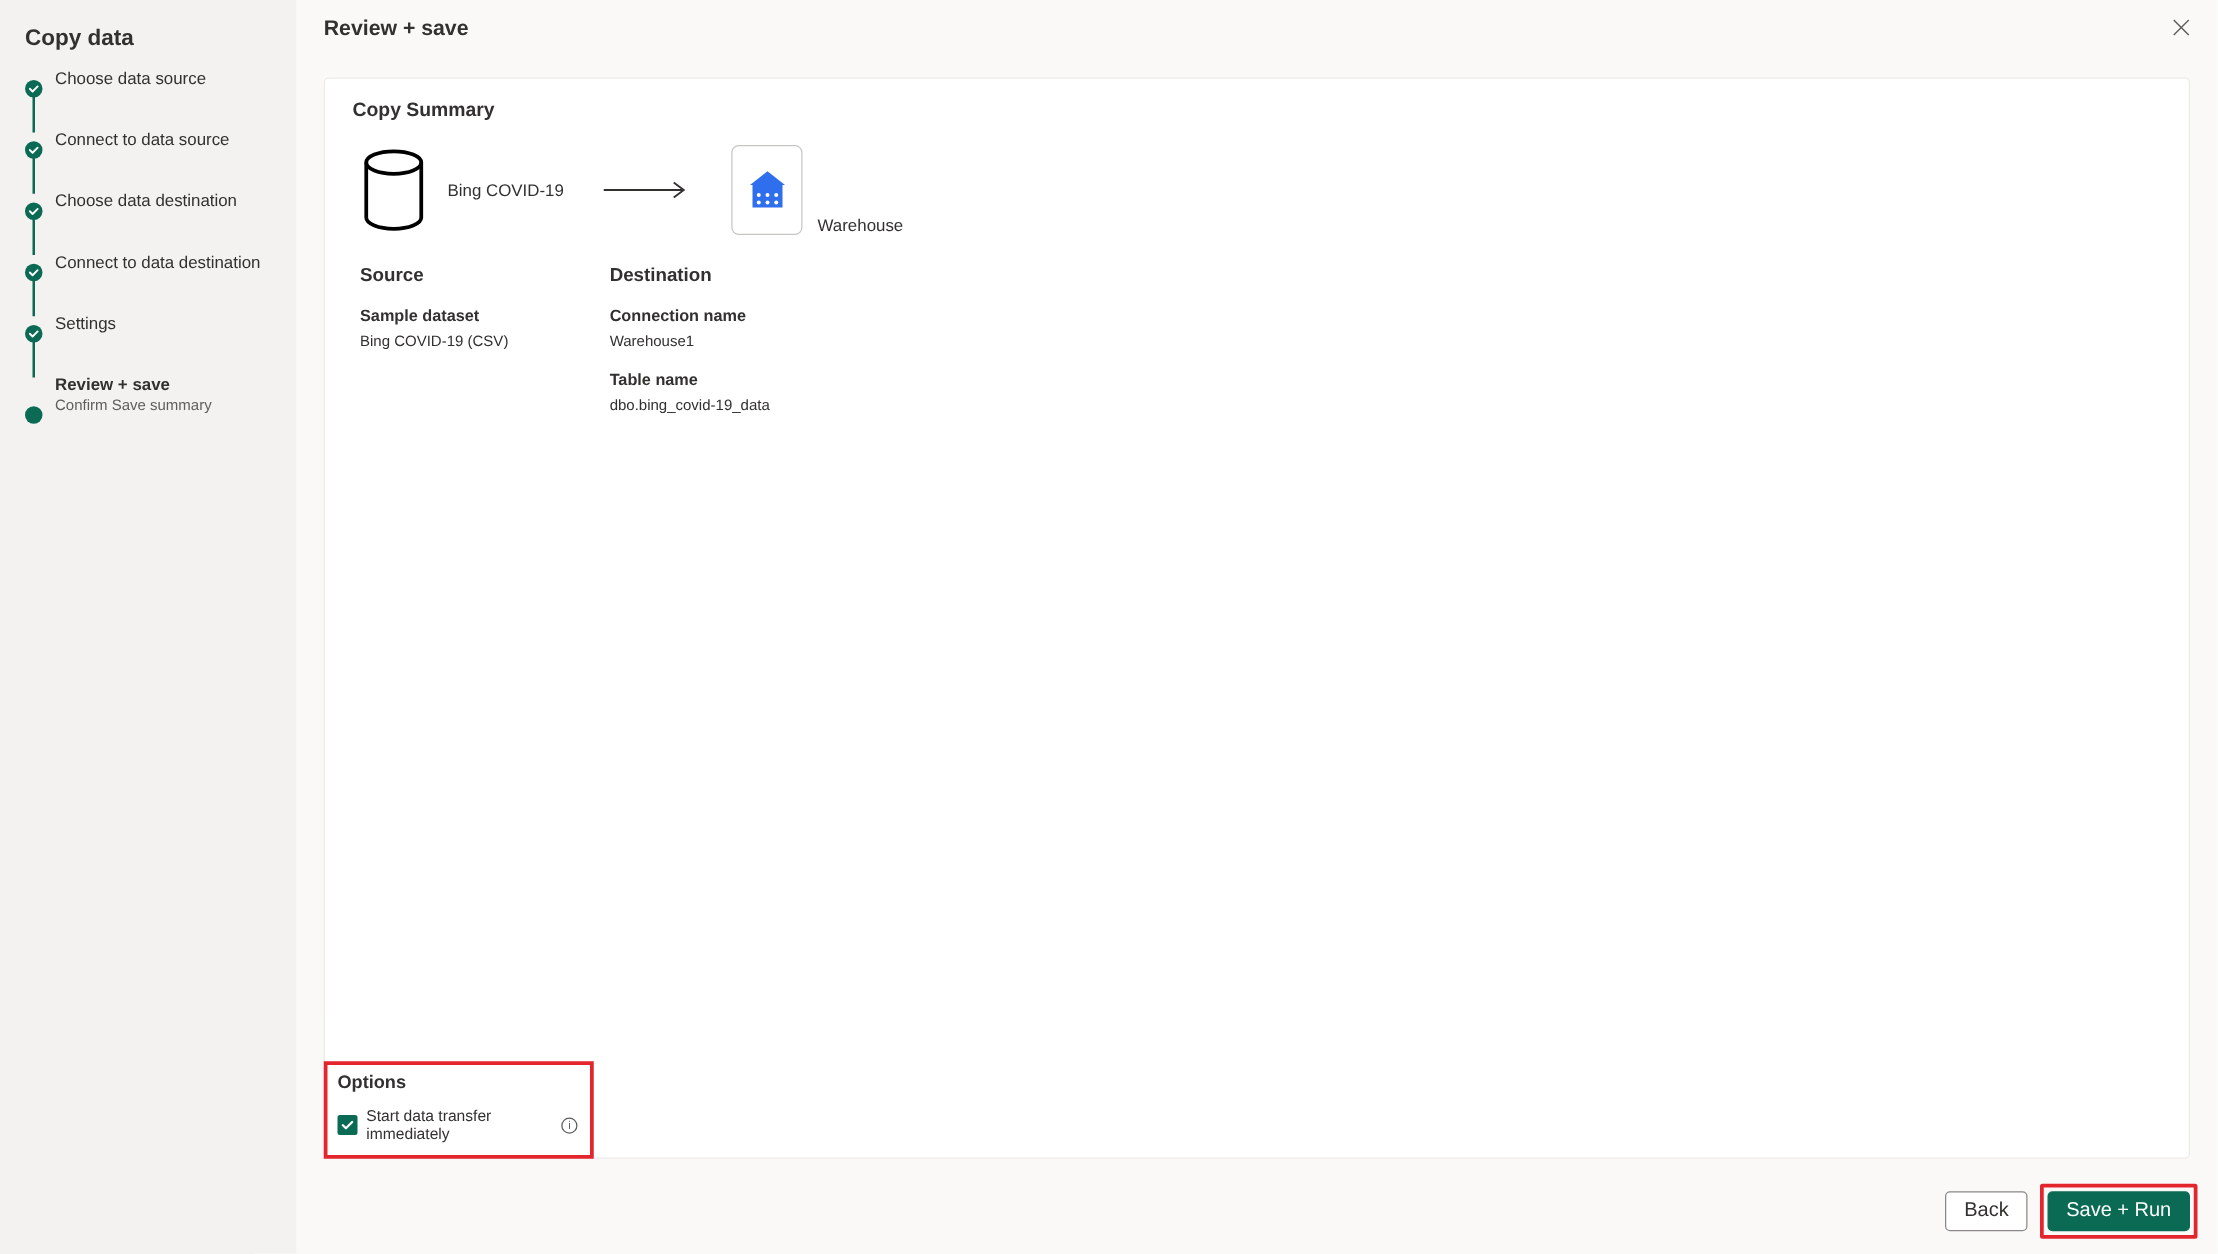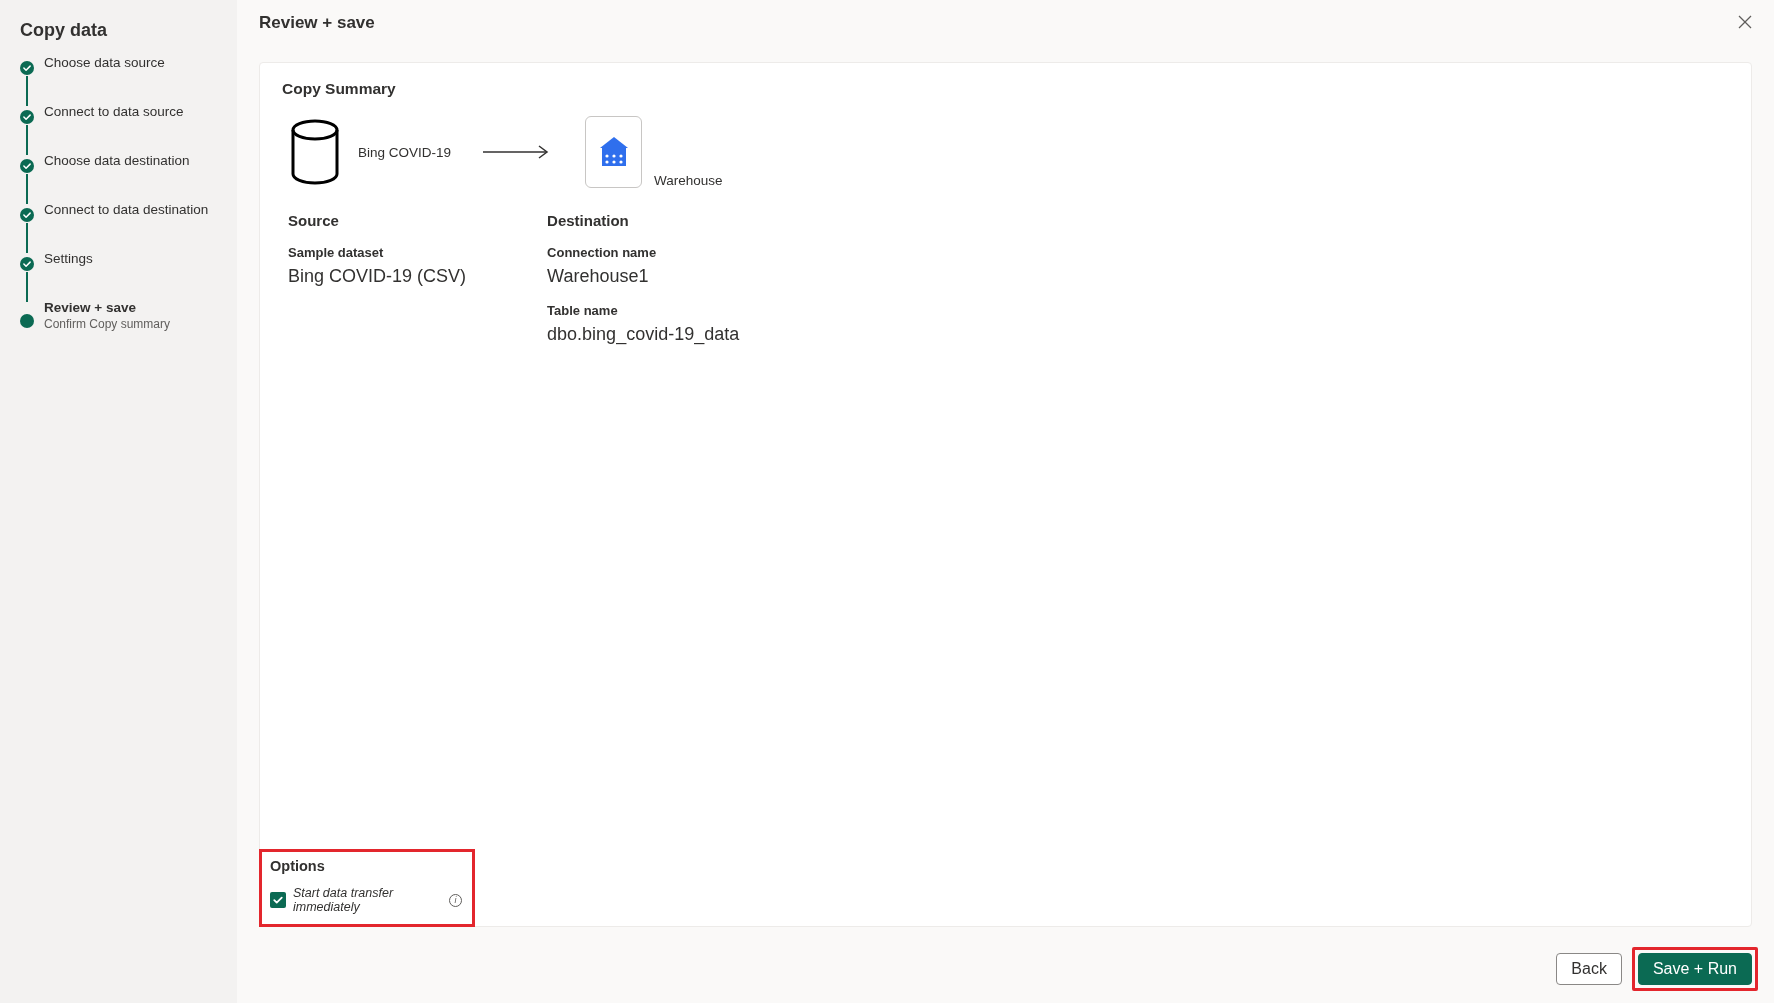--- a/index.html
+++ b/index.html
@@ -3,21 +3,21 @@
 <meta charset="utf-8">
 <style>
   * { box-sizing: border-box; margin: 0; padding: 0; }
   html, body { width: 100%; height: 100%; font-family: "Segoe UI", -apple-system, sans-serif; color: #323130; background: #faf9f8; font-size: 14px; }
   .app { display: flex; width: 1774px; height: 1003px; }
 
   
   .sidebar { width: 237px; background: #f3f2f1; padding: 20px 14px 0 20px; flex: none; }
   .sidebar-title { font-size: 18px; font-weight: 600; margin-bottom: 14px; }
   .steps { list-style: none; position: relative; }
-  .step { display: flex; align-items: center; position: relative; }
+  .step { display: flex; align-items: flex-end; position: relative; }
   .step-marker { width: 14px; height: 14px; border-radius: 50%; background: #0b6a53; flex: none; display:flex; align-items:center; justify-content:center; margin-top:3px; }
   .step-marker svg { width: 10px; height: 10px; display:block; }
   .step.current .step-marker { width:14px; height:14px; }
   .step-label-wrap { margin-left: 10px; padding-bottom: 8px; }
   .step-label { font-size: 13.5px; color:#323130; }
   .step.current .step-label { font-weight:600; }
   .step-sublabel { font-size:12px; color:#605e5c; margin-top:2px; }
   .step-connector { width:2px; height:30px; background:#0b6a53; margin-left:6px; margin-top:-2px; margin-bottom:-2px; }
 
   
@@ -35,27 +35,27 @@
   .src-name { font-size:13.5px; }
   .arrow svg { display:block; }
   .dest-block { display:flex; align-items:flex-end; gap:12px; }
   .dest-tile { width:57px; height:72px; border:1px solid #c8c6c4; border-radius:6px; display:flex; align-items:center; justify-content:center; background:#fff; }
   .dest-tile svg { width:36px; height:36px; }
   .dest-name { font-size:13.5px; }
 
   .summary-cols { display:flex; gap: 81px; margin-left:6px; }
   .col h3 { font-size:15px; font-weight:600; margin-bottom:16px; }
   .kv-label { font-size:13px; font-weight:600; margin-bottom:6px; }
-  .kv-value { font-size:18px; color:#323130; margin-bottom:16px; }
+  .kv-value { font-size:12px; color:#323130; margin-bottom:16px; }
 
   
   .options-box { position:absolute; left:-1px; bottom:-1px; border:3px solid #e3262d; padding:6px 10px 10px 8px; width:216px; background:transparent; pointer-events:none; }
   .options-box * { pointer-events:auto; }
   .options-title { font-size:14.5px; font-weight:600; margin-bottom:12px; }
-  .checkbox-row { display:flex; align-items:center; gap:7px;font-style:italic; }
+  .checkbox-row { display:flex; align-items:center; gap:7px; }
   .checkbox { width:16px; height:16px; border-radius:2px; background:#0b6a53; display:flex; align-items:center; justify-content:center; flex:none; cursor:pointer; }
   .checkbox svg { width:12px; height:12px; display:block; }
   .checkbox-label { font-size:12.5px; }
   .info-icon { width:13px; height:13px; border-radius:50%; border:1px solid #605e5c; color:#605e5c; font-size:9px; display:inline-flex; align-items:center; justify-content:center; margin-left:1px; flex:none; cursor:default; }
 
   
   .footer { padding: 20px 16px 12px 0; display:flex; justify-content:flex-end; align-items:center; gap:10px; }
   .btn { height:32px; border-radius:4px; padding:0 14px; font-size:16px; cursor:pointer; display:flex; align-items:center; justify-content:center; }
   .btn-back { background:#fff; border:1px solid #8a8886; color:#323130; }
   .btn-primary-wrap { border:3px solid #e3262d; padding:3px; border-radius:2px; }
@@ -127,21 +127,21 @@
         <div class="step-label-wrap">
             <div class="step-label">Settings</div>
           </div>
       </li>
       <div class="step-connector"></div>
 
       <li class="step current">
         <span class="step-marker"></span>
         <div class="step-label-wrap">
           <div class="step-label">Review + save</div>
-          <div class="step-sublabel">Confirm Copy summary</div>
+          <div class="step-sublabel">Confirm Save summary</div>
         </div>
       </li>
     </ul>
   </aside>
 
   <main class="main">
     <div class="main-header">
       <div class="main-title">Review + save</div>
       <div class="close-btn">
         <span>

